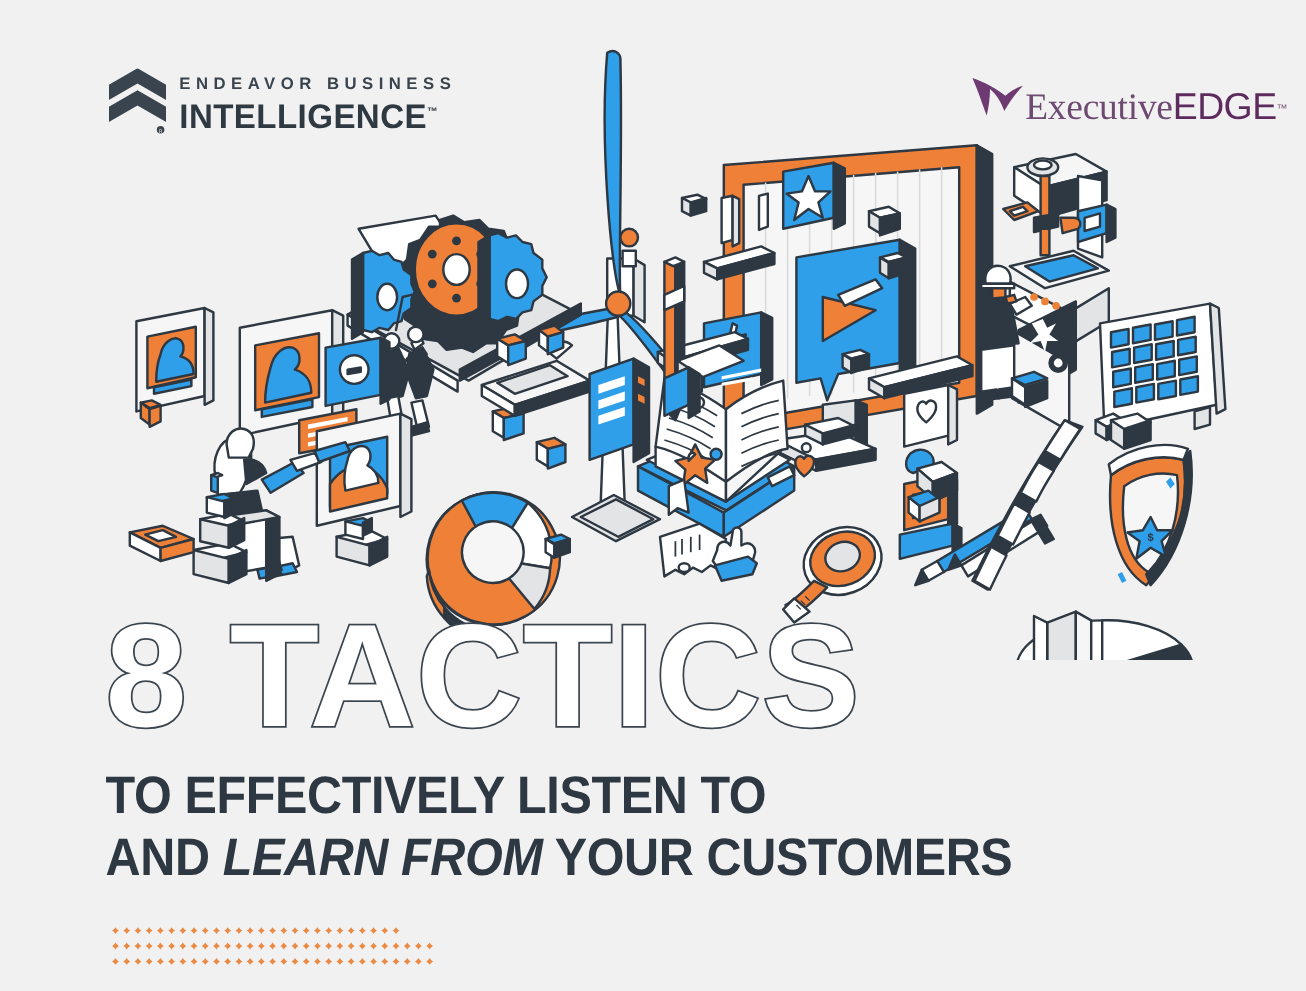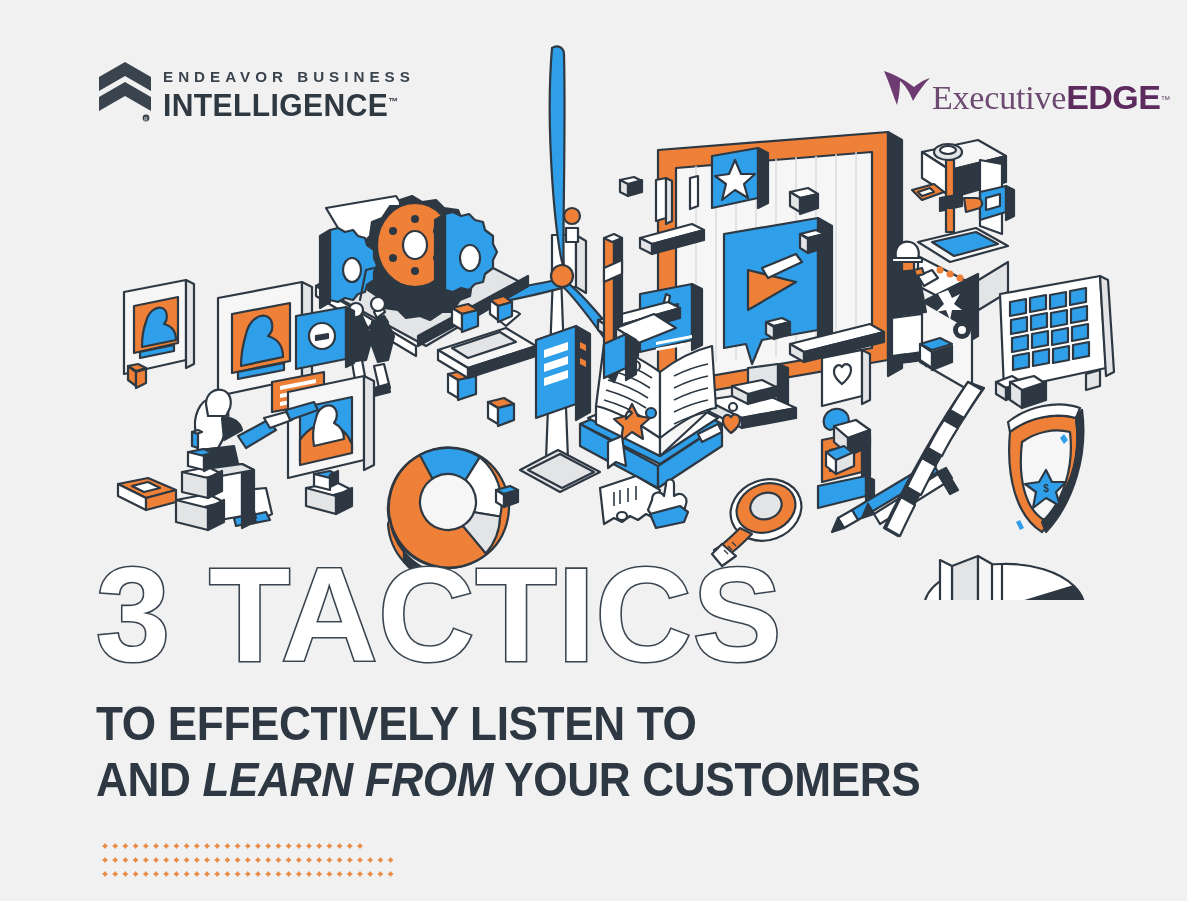--- a/index.html
+++ b/index.html
@@ -36,21 +36,21 @@
   .logo-edge {
     position: absolute; left: 880px; top: 78px;
     display: flex; align-items: center; gap: 4px;
   }
   .edge-bird { width: 50px; height: 44px; margin-top: -14px; margin-right: -2px;}
   .edge-exec {
     font-size: 34px; color: #6e4a72; letter-spacing: -0.2px;
     font-family: "Liberation Serif", serif; font-weight: 400; text-align: center;
   }
   .edge-bold {
-    font-size: 34px; color: #5d2b5e; font-weight: 700; letter-spacing: -0.5px;
+    font-size: 34px; color: #5d2b5e; font-weight: 400; letter-spacing: -0.5px;
   }
   .edge-tm { font-size: 10px; color:#6e4a72; vertical-align: super; }
 
   
   .illustration {
     position: absolute; left: 0; top: 0; width: 1187px; height: 600px;
     pointer-events: none;
   }
 
   
@@ -596,21 +596,21 @@
   <div class="logo-edge">
     <svg class="edge-bird" viewBox="0 0 50 44">
       <path fill="#6e3a72" d="M4 2 C16 6 26 12 34 18 C40 13 46 10 50 9 C44 15 38 23 33 32 C30 24 26 17 20 12 C20 20 19 28 17 36 C13 26 9 13 4 2 Z"></path>
     </svg>
     <div>
       <span class="edge-exec">Executive</span><span class="edge-bold">EDGE</span><span class="edge-tm">™</span>
     </div>
   </div>
 
   <div class="headline">
-    <div class="title-outline">3 TACTICS</div>
+    <div class="title-outline">8 TACTICS</div>
     <div class="sub sub1">TO EFFECTIVELY LISTEN TO</div>
     <div class="sub"><span>AND </span><em>LEARN FROM</em><span> YOUR CUSTOMERS</span></div>
   </div>
 
   <svg class="dots" viewBox="0 0 300 45">
       <path d="M5 2.9 Q6.085 4.915 8.1 6 Q6.085 7.085 5 9.1 Q3.915 7.085 1.9 6 Q3.915 4.915 5 2.9 Z" fill="#e98a45"></path>
       <path d="M15.2 2.9 Q16.285 4.915 18.3 6 Q16.285 7.085 15.2 9.1 Q14.114999999999998 7.085 12.1 6 Q14.114999999999998 4.915 15.2 2.9 Z" fill="#e98a45"></path>
       <path d="M25.4 2.9 Q26.485 4.915 28.5 6 Q26.485 7.085 25.4 9.1 Q24.314999999999998 7.085 22.299999999999997 6 Q24.314999999999998 4.915 25.4 2.9 Z" fill="#e98a45"></path>
       <path d="M35.599999999999994 2.9 Q36.684999999999995 4.915 38.699999999999996 6 Q36.684999999999995 7.085 35.599999999999994 9.1 Q34.51499999999999 7.085 32.49999999999999 6 Q34.51499999999999 4.915 35.599999999999994 2.9 Z" fill="#e98a45"></path>
       <path d="M45.8 2.9 Q46.885 4.915 48.9 6 Q46.885 7.085 45.8 9.1 Q44.714999999999996 7.085 42.699999999999996 6 Q44.714999999999996 4.915 45.8 2.9 Z" fill="#e98a45"></path>

